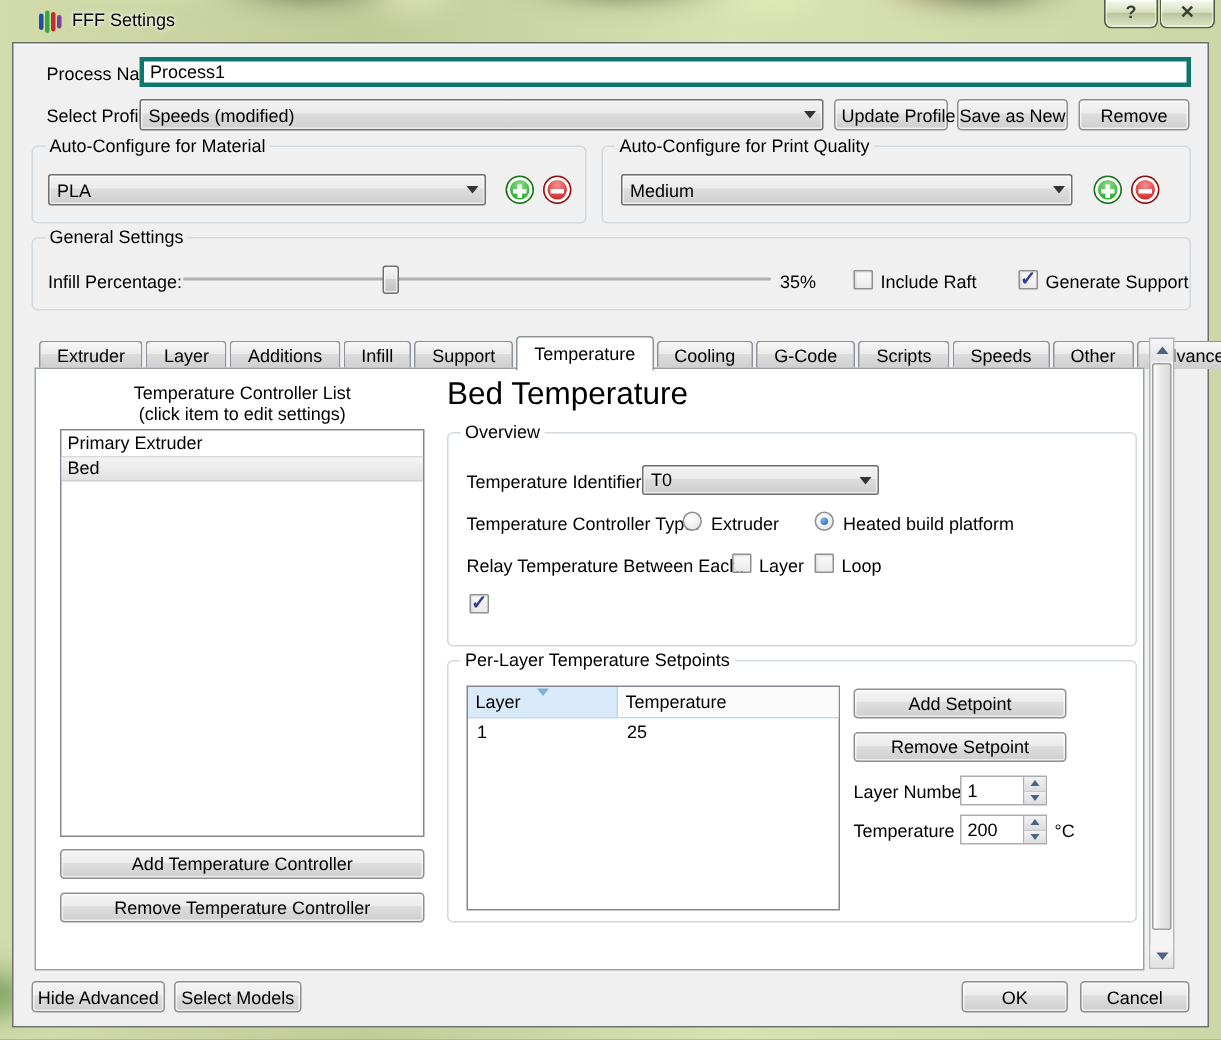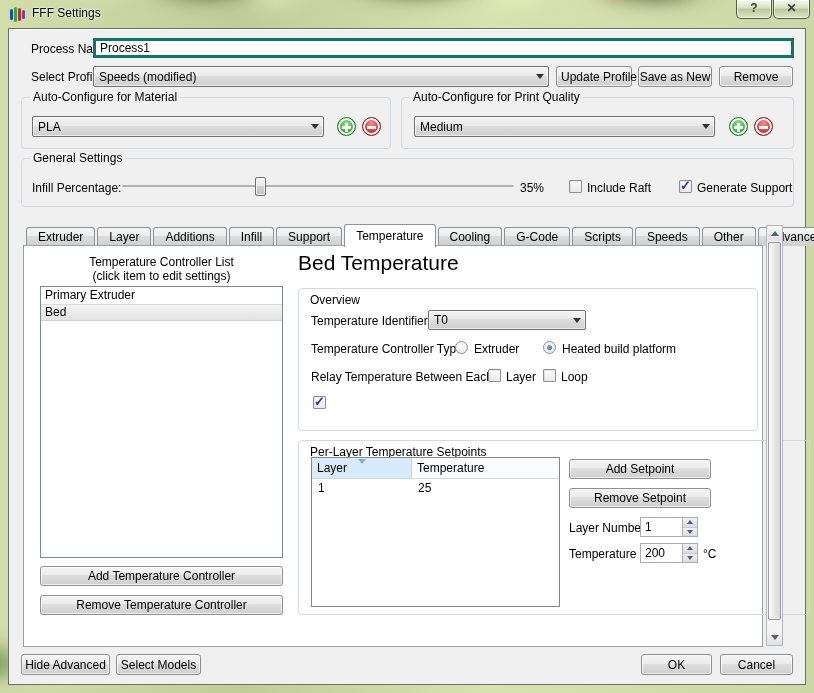--- a/index.html
+++ b/index.html
@@ -15,21 +15,21 @@
       radial-gradient(110px 24px at 440px 10px, #262b18 0%, rgba(38,43,24,0) 70%),
       radial-gradient(90px 20px at 680px 16px, #31361f 0%, rgba(49,54,31,0) 70%),
       radial-gradient(55px 14px at 300px 22px, #f2f7c9 0%, rgba(242,247,201,0) 70%),
       radial-gradient(65px 16px at 540px 24px, #e9f2b8 0%, rgba(233,242,184,0) 70%),
       radial-gradient(40px 12px at 640px 12px, #b8452a 0%, rgba(184,69,42,0) 70%),
       radial-gradient(70px 30px at 12px 688px, #4e7f33 0%, rgba(78,127,51,0) 70%),
       radial-gradient(100px 26px at 120px 8px, #e7eec0 0%, rgba(231,238,192,0) 70%);
   }
 
   
-  .titlebar { position:absolute; left:0; top:0; right:0; height:28px; }
+  .titlebar { position:absolute; left:16px; top:0; right:0; height:28px; }
   .app-icon { position:absolute; left:10px; top:7px; width:15px; height:15px; display:flex; align-items:center; gap:1px; }
   .app-icon i { display:block; border-radius:2px; }
   .title-text { position:absolute; left:32px; top:0; height:28px; line-height:26px; color:#000;
     text-shadow:0 0 4px rgba(255,255,255,.95), 0 0 2px rgba(255,255,255,.9); }
   .cap-btn { position:absolute; top:0; height:19px; border:1px solid #555b48; border-top:none;
     border-radius:0 0 5px 5px; text-align:center; line-height:17px; font-weight:bold; color:#3a4034;
     background:linear-gradient(180deg, rgba(255,255,255,.85), rgba(225,230,210,.55) 45%, rgba(165,172,150,.45) 50%, rgba(230,236,212,.65));
     box-shadow:inset 0 0 0 1px rgba(255,255,255,.55); font-size:12px; }
   .cap-help  { right:42px; width:36px; }
   .cap-close { right:4px;  width:37px; }
@@ -50,21 +50,21 @@
   .combo { position:absolute; display:flex; align-items:center;
     background:linear-gradient(180deg,#f2f2f2,#ebebeb 45%,#ddd 46%,#cfcfcf);
     border:1px solid #707070; border-radius:2px; box-shadow:inset 0 0 0 1px rgba(255,255,255,.6); }
   .combo-text { flex:1; padding-left:5px; white-space:nowrap; overflow:hidden; }
   .combo-arrow { width:17px; display:flex; align-items:center; justify-content:center; }
   .tri-down { width:0; height:0; border-left:4px solid transparent; border-right:4px solid transparent; border-top:5px solid #333; }
 
   .gb { position:absolute; border:1px solid #d2d9df; border-radius:4px; }
   .gb-legend { position:absolute; top:-8px; left:8px; padding:0 3px; white-space:nowrap; }
   .gb-gray  > .gb-legend { background:#f0f0f0; }
-  .gb-white > .gb-legend { background:#ffffff;margin-top:12px; }
+  .gb-white > .gb-legend { background:#ffffff; }
 
   .cb { position:absolute; width:13px; height:13px; background:linear-gradient(180deg,#fbfbfb,#eaeaea);
     border:1px solid #8e8f8f; border-radius:1px; box-shadow:inset 1px 1px 1px rgba(0,0,0,.08); }
   .cb.checked::after { content:"✓"; position:absolute; left:0px; top:-3px; font-size:13px; font-weight:bold; color:#2f3d9e; }
   .radio { position:absolute; width:13px; height:13px; border:1px solid #8e8f8f; border-radius:50%;
     background:radial-gradient(circle at 40% 35%, #fff, #e4e4e4); }
   .radio.selected::after { content:""; position:absolute; left:3px; top:3px; width:5px; height:5px;
     border-radius:50%; background:radial-gradient(circle at 35% 30%, #7fb2e5, #2262ad); }
 
   .round-ic { position:absolute; width:19px; height:19px; border-radius:50%; }
@@ -262,21 +262,21 @@
 
         <span class="lbl" style="left:12px; top:81px;">Relay Temperature Between Each:</span>
         <span class="cb" style="left:189px; top:80px;"></span>
         <span class="lbl" style="left:207px; top:81px;">Layer</span>
         <span class="cb" style="left:244px; top:80px;"></span>
         <span class="lbl" style="left:262px; top:81px;">Loop</span>
 
         <span class="cb checked" style="left:14px; top:107px;"></span>
       </div>
 
-      <div class="gb gb-white" style="left:274px; top:194px; width:512px; height:175px;">
+      <div class="gb gb-white" style="left:274px; top:194px; width:460px; height:175px;">
         <span class="gb-legend">Per-Layer Temperature Setpoints</span>
 
         <div class="table" style="left:12px; top:16px; width:249px; height:150px;">
           <div class="thead">
             <div class="th th-layer">
               <i class="sort-down"></i>
               <span>Layer</span>
             </div>
             <div class="th th-temp">
               <span>Temperature</span>

